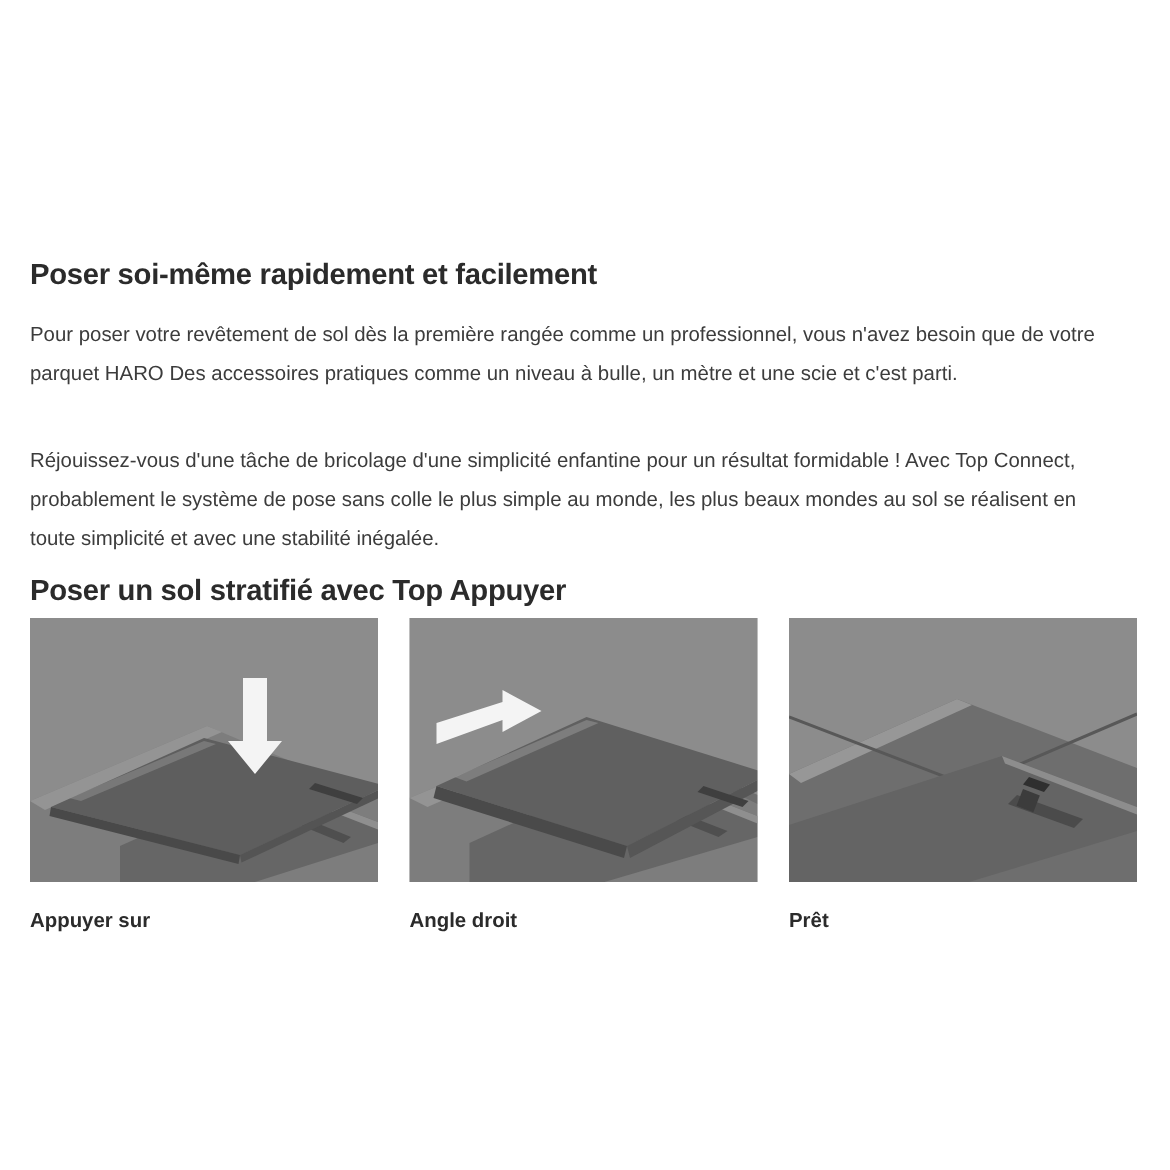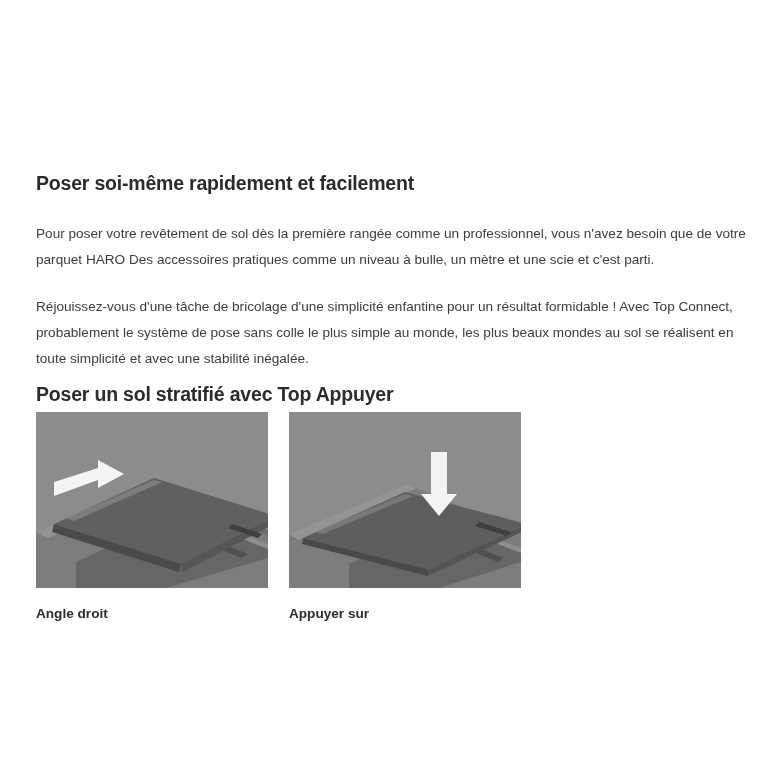--- a/index.html
+++ b/index.html
@@ -13,40 +13,39 @@
     font-family: "Liberation Sans", sans-serif;
     color: #333333;
     overflow: hidden;
   }
   .page {
     position: relative;
     width: 696px;
     height: 780px;
     box-sizing: border-box;
     padding: 0 20px;
-    margin-left: 16px;
   }
   .heading-1 {
     position: absolute;
     left: 20px;
     top: 156px;
     font-size: 19.5px;
     font-weight: bold;
     color: #2b2b2b;
     letter-spacing: -0.2px;
   }
   .para {
     position: absolute;
     left: 20px;
     width: 722px;
     font-size: 13.6px;
     line-height: 26px;
     color: #3c3c3c;
   }
-  .para-1 { top: 207px; }
+  .para-1 { top: 196px; }
   .para-2 { top: 280px; }
   .heading-2 {
     position: absolute;
     left: 20px;
     top: 363px;
     font-size: 19.5px;
     font-weight: bold;
     color: #2b2b2b;
     letter-spacing: -0.2px;
   }
@@ -89,20 +88,47 @@
 
   <h3 class="heading-2">Poser un sol stratifié avec Top Appuyer</h3>
 
   <div class="figures">
 
     <figure class="figure" style="margin:0">
       <div class="figure-img">
         <svg width="232" height="176" viewBox="0 0 232 176">
           <rect x="0" y="0" width="232" height="176" fill="#8c8c8c"></rect>
 
+          <polygon points="0,122 118,72 232,120 232,176 0,176" fill="#7d7d7d"></polygon>
+          <polygon points="0,122 118,72 128,76 10,128" fill="#949494"></polygon>
+
+          <polygon points="60,152 158,108 232,136 232,150 150,176 60,176" fill="#666666"></polygon>
+          <polygon points="158,108 232,136 232,141 160,113" fill="#8f8f8f"></polygon>
+          <polygon points="160,124 214,146 209,150 155,128" fill="#4f4f4f"></polygon>
+
+          <polygon points="14,126 116,80 238,112 140,158" fill="#5e5e5e"></polygon>
+          <polygon points="14,126 140,158 139,164 13,132" fill="#494949"></polygon>
+          <polygon points="140,158 238,112 239,117 141,163" fill="#545454"></polygon>
+          <polygon points="26,120 116,82 124,84 34,122" fill="#9a9a9a" opacity="0.45"></polygon>
+
+          <polygon points="190,110 222,120 218,124 186,114" fill="#3f3f3f"></polygon>
+
+          <g>
+            <polygon points="142,40 158,40 158,82 168,82 150,104 132,82 142,82" fill="#f4f4f4"></polygon>
+          </g>
+        </svg>
+      </div>
+      <figcaption class="figure-caption">Appuyer sur</figcaption>
+    </figure>
+
+    <figure class="figure" style="margin:0">
+      <div class="figure-img">
+        <svg width="232" height="176" viewBox="0 0 232 176">
+          <rect x="0" y="0" width="232" height="176" fill="#8c8c8c"></rect>
+
           <polygon points="0,120 120,70 232,118 232,176 0,176" fill="#7d7d7d"></polygon>
           <polygon points="0,120 120,70 130,74 12,126" fill="#949494"></polygon>
           <polygon points="120,70 232,118 232,124 130,74" fill="#6d6d6d"></polygon>
 
           <polygon points="40,150 150,100 232,132 232,146 130,176 40,176" fill="#666666"></polygon>
           <polygon points="150,100 232,132 232,137 152,105" fill="#8f8f8f"></polygon>
 
           <polygon points="150,118 212,142 206,146 146,122" fill="#4f4f4f"></polygon>
 
           <polygon points="18,112 118,66 240,104 145,152" fill="#606060"></polygon>
@@ -118,37 +144,30 @@
         </svg>
       </div>
       <figcaption class="figure-caption">Angle droit</figcaption>
     </figure>
 
     <figure class="figure" style="margin:0">
       <div class="figure-img">
         <svg width="232" height="176" viewBox="0 0 232 176">
           <rect x="0" y="0" width="232" height="176" fill="#8c8c8c"></rect>
 
-          <polygon points="0,122 118,72 232,120 232,176 0,176" fill="#7d7d7d"></polygon>
-          <polygon points="0,122 118,72 128,76 10,128" fill="#949494"></polygon>
+          <polygon points="0,104 112,54 232,100 232,176 0,176" fill="#6e6e6e"></polygon>
+          <polygon points="0,104 112,54 122,58 8,110" fill="#979797"></polygon>
 
-          <polygon points="60,152 158,108 232,136 232,150 150,176 60,176" fill="#666666"></polygon>
-          <polygon points="158,108 232,136 232,141 160,113" fill="#8f8f8f"></polygon>
-          <polygon points="160,124 214,146 209,150 155,128" fill="#4f4f4f"></polygon>
+          <polyline points="0,66 120,112 232,64" fill="none" stroke="#585858" stroke-width="2"></polyline>
 
-          <polygon points="14,126 116,80 238,112 140,158" fill="#5e5e5e"></polygon>
-          <polygon points="14,126 140,158 139,164 13,132" fill="#494949"></polygon>
-          <polygon points="140,158 238,112 239,117 141,163" fill="#545454"></polygon>
-          <polygon points="26,120 116,82 124,84 34,122" fill="#9a9a9a" opacity="0.45"></polygon>
+          <polygon points="0,138 142,92 232,126 232,142 120,176 0,176" fill="#646464"></polygon>
+          <polygon points="142,92 232,126 232,131 144,97" fill="#8d8d8d"></polygon>
 
-          <polygon points="190,110 222,120 218,124 186,114" fill="#3f3f3f"></polygon>
-
-          <g>
-            <polygon points="142,40 158,40 158,82 168,82 150,104 132,82 142,82" fill="#f4f4f4"></polygon>
-          </g>
+          <polygon points="152,118 196,134 190,140 146,124" fill="#4b4b4b"></polygon>
+          <rect x="156" y="114" width="12" height="12" fill="#3c3c3c" transform="rotate(21 156 114)"></rect>
+          <polygon points="160,106 174,111 170,116 156,111" fill="#2f2f2f"></polygon>
         </svg>
       </div>
-      <figcaption class="figure-caption">Appuyer sur</figcaption>
+      <figcaption class="figure-caption">Prêt</figcaption>
     </figure>
-
 
   </div>
 </div>
 
 </body></html>

